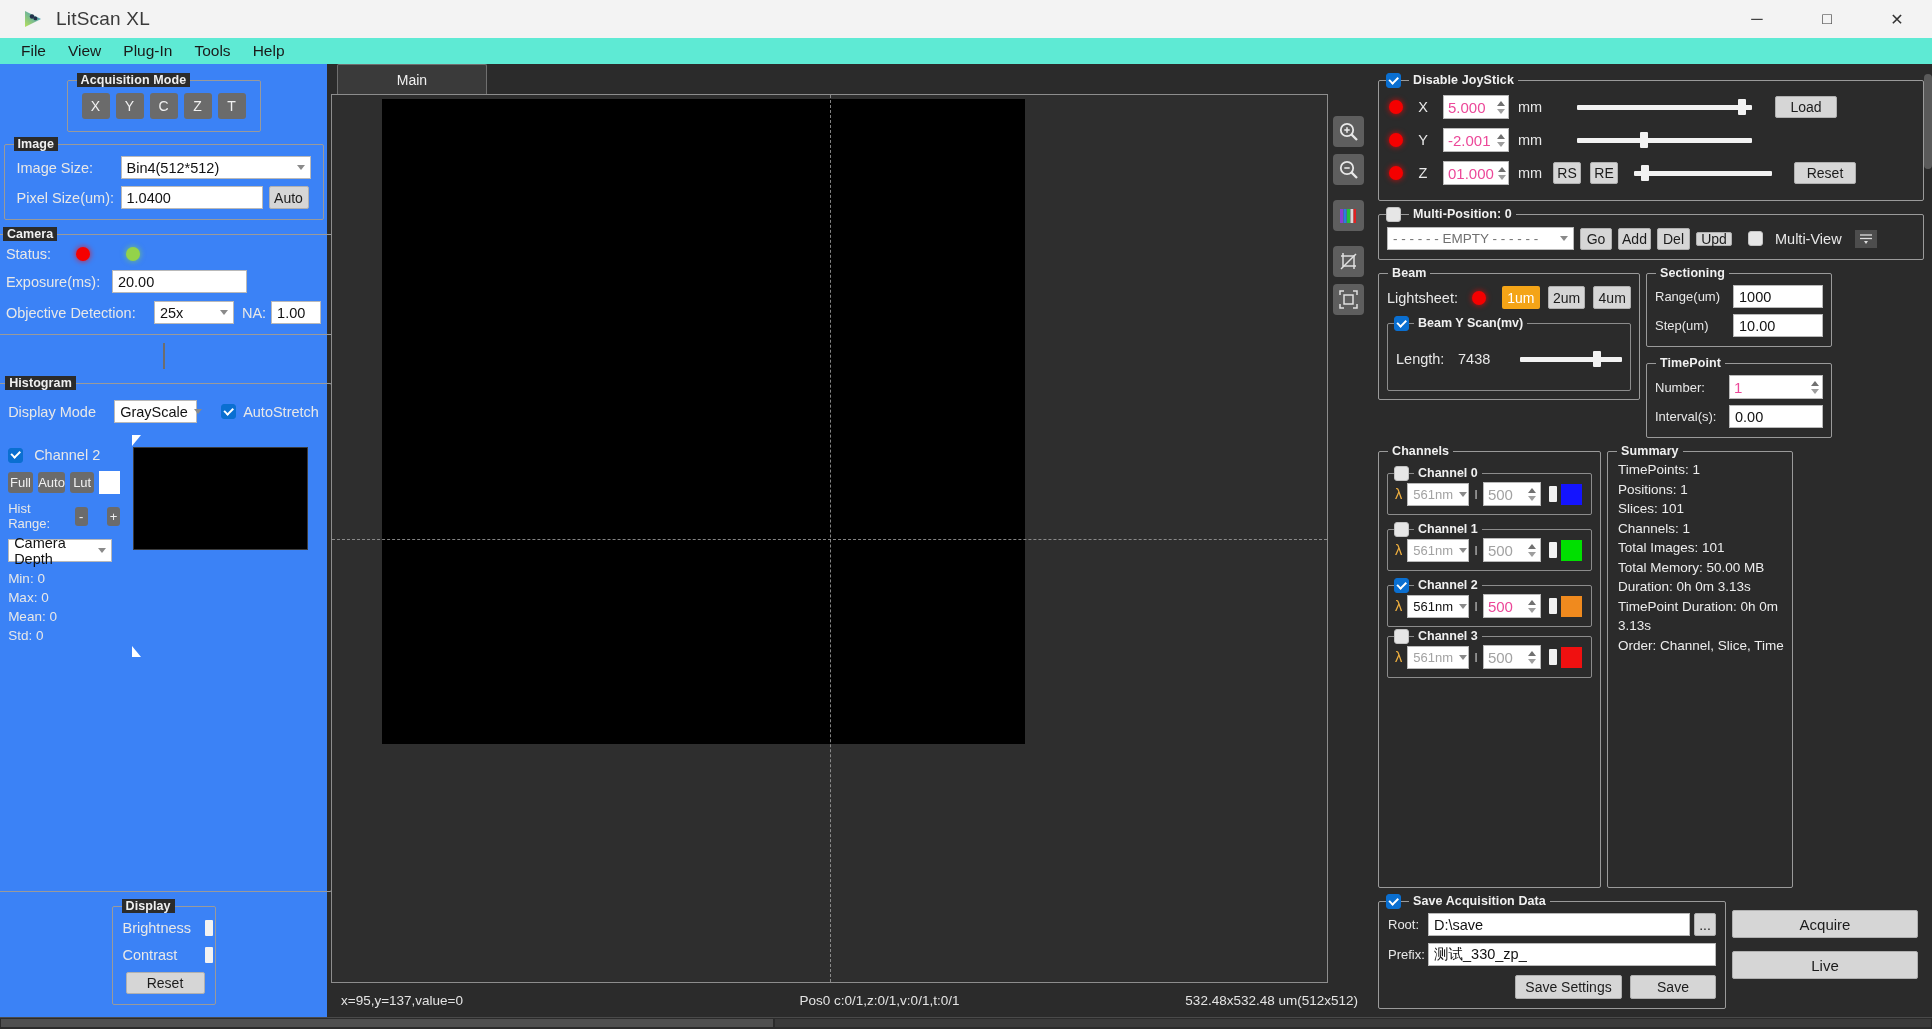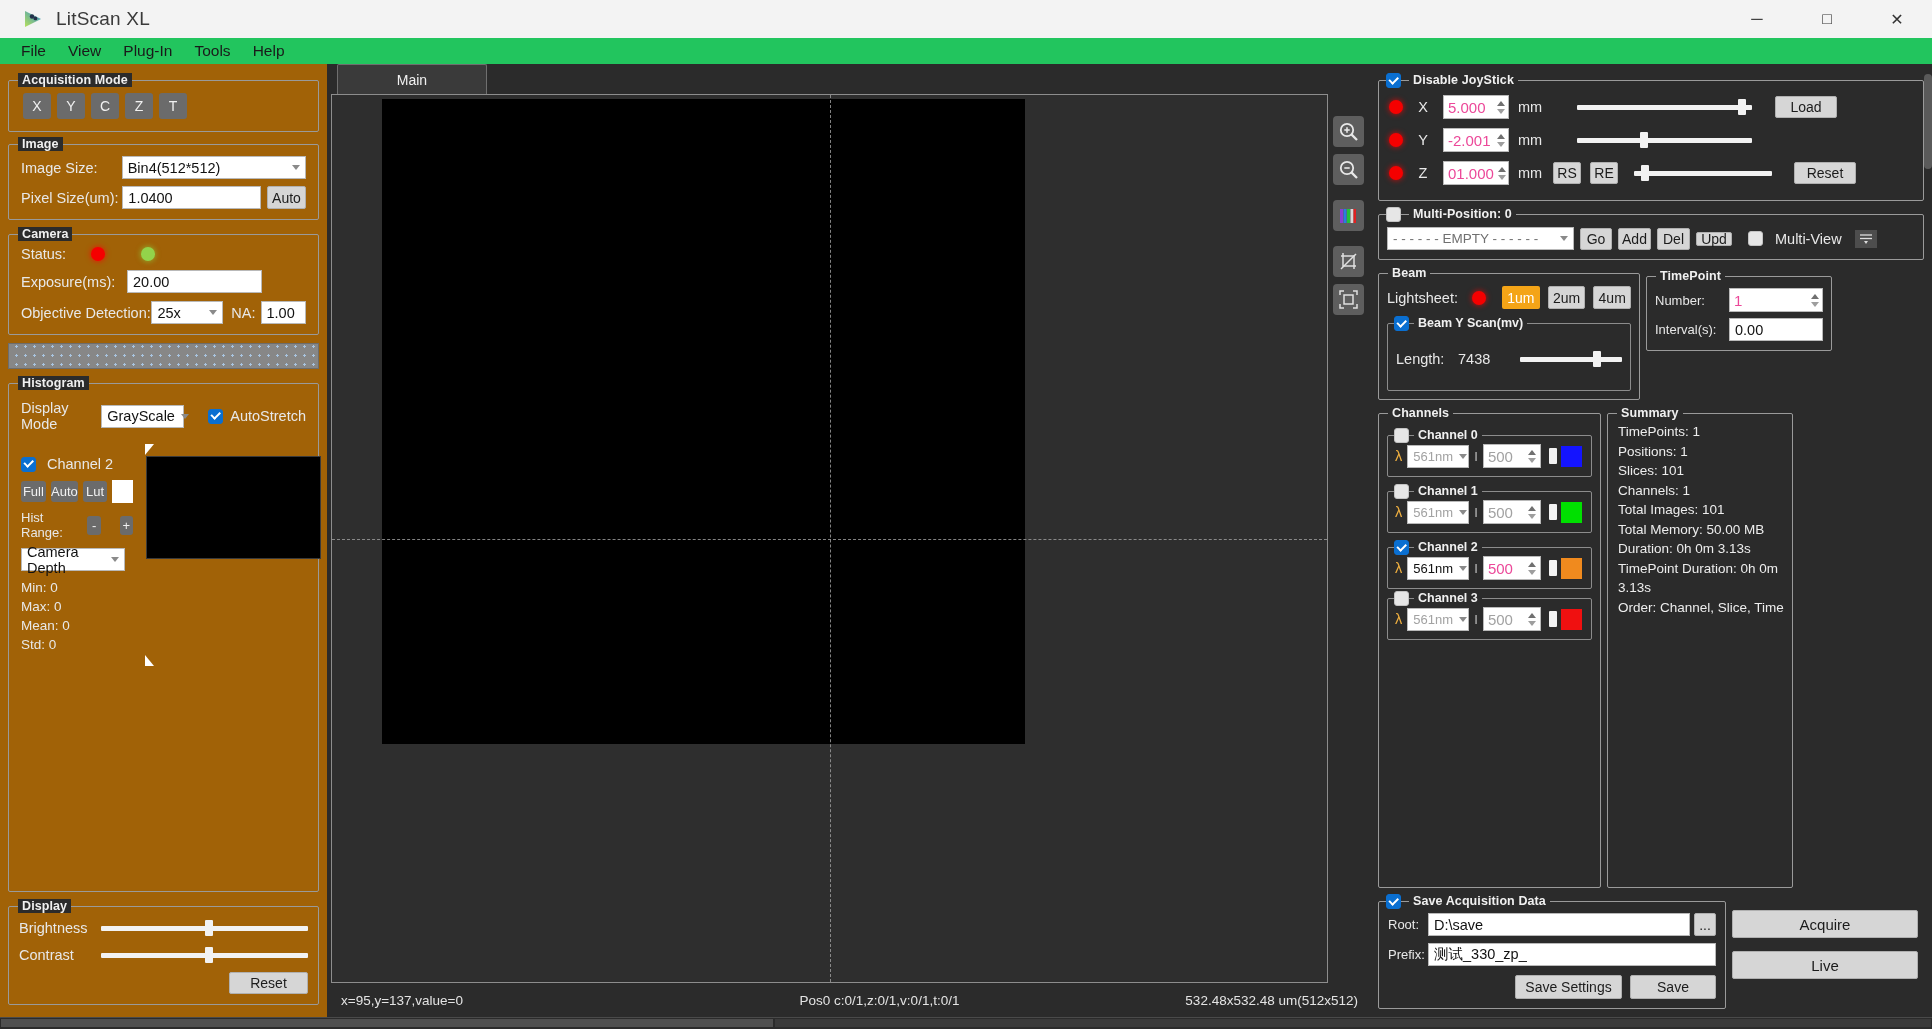--- a/index.html
+++ b/index.html
@@ -35,21 +35,21 @@
   .win-btns { position: absolute; right: 0; top: 0; height: 38px; display: flex; }
   .win-btn {
     width: 70px; height: 38px;
     display: flex; align-items: center; justify-content: center;
     color: #333; font-size: 16px;
   }
 
   
   .menubar {
     height: 26px; min-height: 26px;
-    background: #22c55e;
+    background: #5eead4;
     display: flex; align-items: center;
     padding-left: 10px;
   }
   .menu-item {
     font-size: 15.5px; color: #1a1a1a;
     padding: 2px 11px;
   }
 
   
   .body {
@@ -158,21 +158,22 @@
   
   .sld { position: relative; height: 18px; display: flex; align-items: center; }
   .sld .track { position: absolute; left: 0; right: 0; height: 5px; background: #f2f2f2; border-radius: 1px; }
   .sld .thumb { position: absolute; width: 8px; height: 16px; background: #f2f2f2; border-radius: 1px; }
 
   
   .leftpanel {
     width: 327px; min-width: 327px;
     padding: 6px 8px 6px 8px;
     display: flex; flex-direction: column;
-    background: #a16207;
+    background: #3b82f6;
+    align-items: center;
   }
 
   .mode-btns { display: flex; gap: 6px; padding: 12px 14px 12px 14px; }
   .mode-btns .btn { width: 28px; height: 26px; font-size: 14px; }
 
   .tex-bar {
     height: 26px; margin: 8px 0 0 0;
     background: #878787;
     background-image:
       radial-gradient(circle, #a8c4e0 1.1px, transparent 1.2px);
@@ -621,20 +622,33 @@
                 <div class="sld" style="flex:1;">
                   <div class="track"></div>
                     <div class="thumb" style="left:72%;"></div>
                 </div>
               </div>
             </div>
           </div>
         </div>
 
         <div style="width:186px;">
+          <div class="gbox" style="margin-top:13px;">
+            <div class="gtitle">Sectioning</div>
+            <div style="padding:11px 8px 9px 8px;">
+              <div style="display:flex;align-items:center;margin-bottom:6px;">
+                <div class="lbl-sm" style="width:78px;">Range(um)</div>
+                <div class="tb" style="flex:1;">1000</div>
+              </div>
+              <div style="display:flex;align-items:center;">
+                <div class="lbl-sm" style="width:78px;">Step(um)</div>
+                <div class="tb" style="flex:1;">10.00</div>
+              </div>
+            </div>
+          </div>
 
           <div class="gbox" style="margin-top:16px;">
             <div class="gtitle">TimePoint</div>
             <div style="padding:11px 8px 9px 8px;">
               <div style="display:flex;align-items:center;margin-bottom:6px;">
                 <div class="lbl-sm" style="width:74px;">Number:</div>
                 <div class="spin" style="flex:1;">
                   <div class="sv">1</div>
                   <div class="sbtns">
                       <div class="up"></div>

